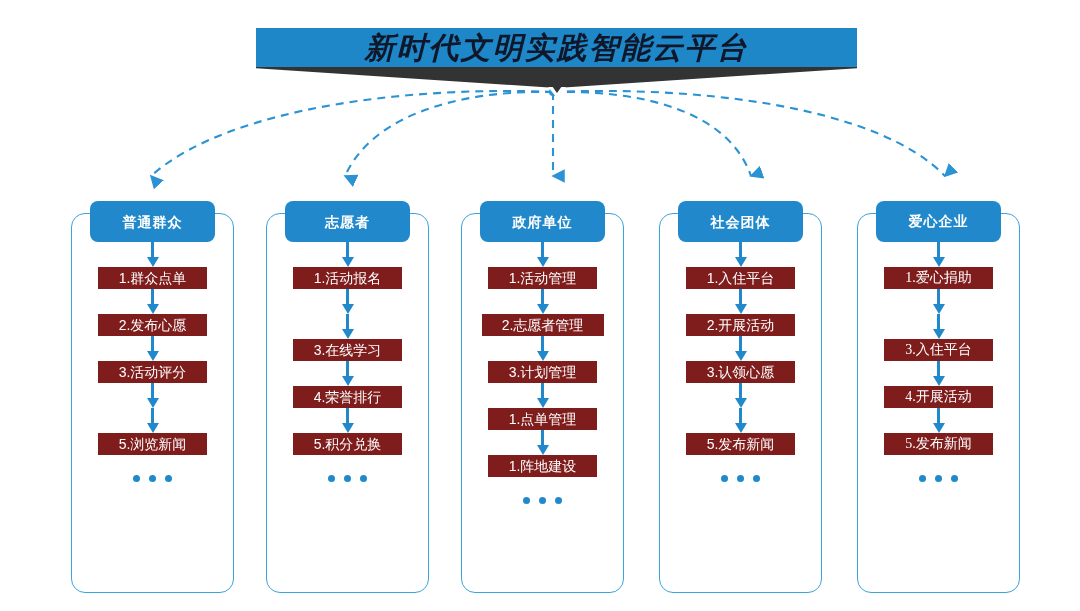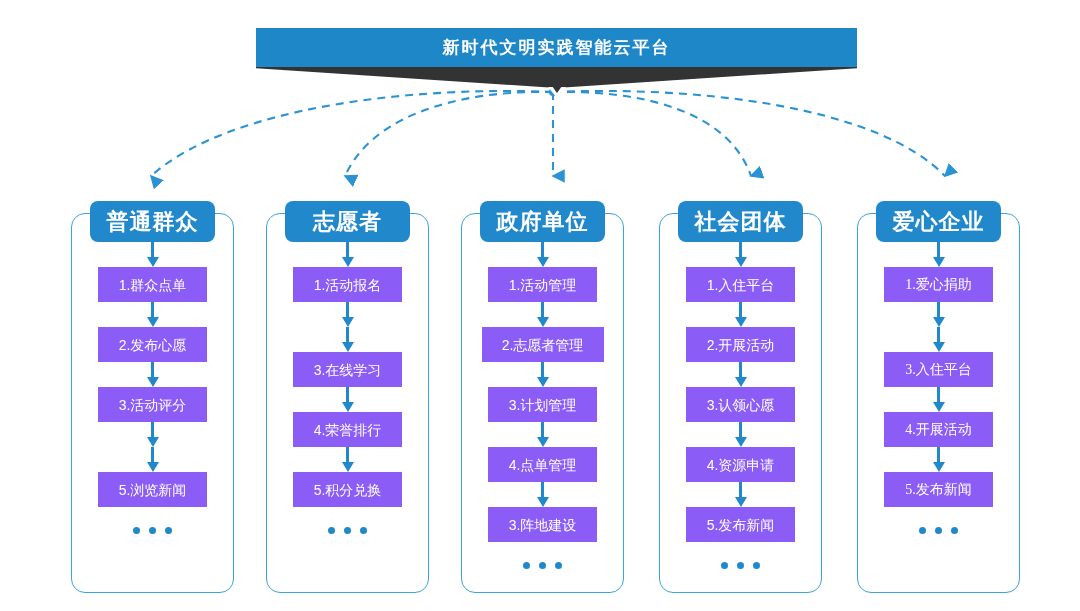--- a/index.html
+++ b/index.html
@@ -43,25 +43,26 @@
     top: 0;
     width: 601px;
     height: 39px;
     background: #1e87c8;
     display: flex;
     align-items: center;
     justify-content: center;
     z-index: 2;
   }
   .title-text {
-    color: #ffffff;
-    font-size: 17px;
+    color: #0f172a;
+    font-size: 30px;
     font-weight: bold;
     letter-spacing: 2px;
     line-height: 1;
+    font-style: italic;
   }
   .title-chevron {
     position: absolute;
     left: 50%;
     top: 59px;
     transform: translateX(-50%);
     width: 0;
     height: 0;
     border-left: 9px solid transparent;
     border-right: 9px solid transparent;
@@ -137,21 +138,21 @@
     height: 41px;
     background: #2189cb;
     border-radius: 8px;
     display: flex;
     align-items: center;
     justify-content: center;
     z-index: 4;
   }
   .col-header-label {
     color: #ffffff;
-    font-size: 22px;
+    font-size: 14px;
     font-weight: bold;
     letter-spacing: 1px;
     line-height: 1;
   }
 
   .col-body {
     position: absolute;
     left: 0;
     top: 41px;
     width: 163px;
@@ -183,22 +184,22 @@
     top: 15px;
     width: 0;
     height: 0;
     border-left: 6px solid transparent;
     border-right: 6px solid transparent;
     border-top: 10px solid #2189cb;
   }
 
   .item-box {
     width: 109px;
-    height: 35px;
-    background: #8b5cf6;
+    height: 22px;
+    background: #7f1d1d;
     display: flex;
     align-items: center;
     justify-content: center;
     flex: 0 0 auto;
   }
   .item-label {
     color: #ffffff;
     font-size: 14px;
     line-height: 1;
     white-space: nowrap;
@@ -328,25 +329,25 @@
         <div class="down-arrow"></div>
         <div class="item-box wide">
           <span class="item-label">2.志愿者管理</span>
         </div>
         <div class="down-arrow"></div>
         <div class="item-box">
           <span class="item-label">3.计划管理</span>
         </div>
         <div class="down-arrow"></div>
         <div class="item-box">
-          <span class="item-label">4.点单管理</span>
-        </div>
-        <div class="down-arrow"></div>
-        <div class="item-box">
-          <span class="item-label">3.阵地建设</span>
+          <span class="item-label">1.点单管理</span>
+        </div>
+        <div class="down-arrow"></div>
+        <div class="item-box">
+          <span class="item-label">1.阵地建设</span>
         </div>
         <div class="ellipsis">
           <span></span>
             <span></span>
             <span></span>
         </div>
       </div>
     </div>
 
     <div class="column" style="left:659px;">
@@ -362,23 +363,20 @@
         </div>
         <div class="down-arrow"></div>
         <div class="item-box">
           <span class="item-label">2.开展活动</span>
         </div>
         <div class="down-arrow"></div>
         <div class="item-box">
           <span class="item-label">3.认领心愿</span>
         </div>
         <div class="down-arrow"></div>
-        <div class="item-box">
-          <span class="item-label">4.资源申请</span>
-        </div>
         <div class="down-arrow"></div>
         <div class="item-box">
           <span class="item-label">5.发布新闻</span>
         </div>
         <div class="ellipsis">
           <span></span>
             <span></span>
             <span></span>
         </div>
       </div>

